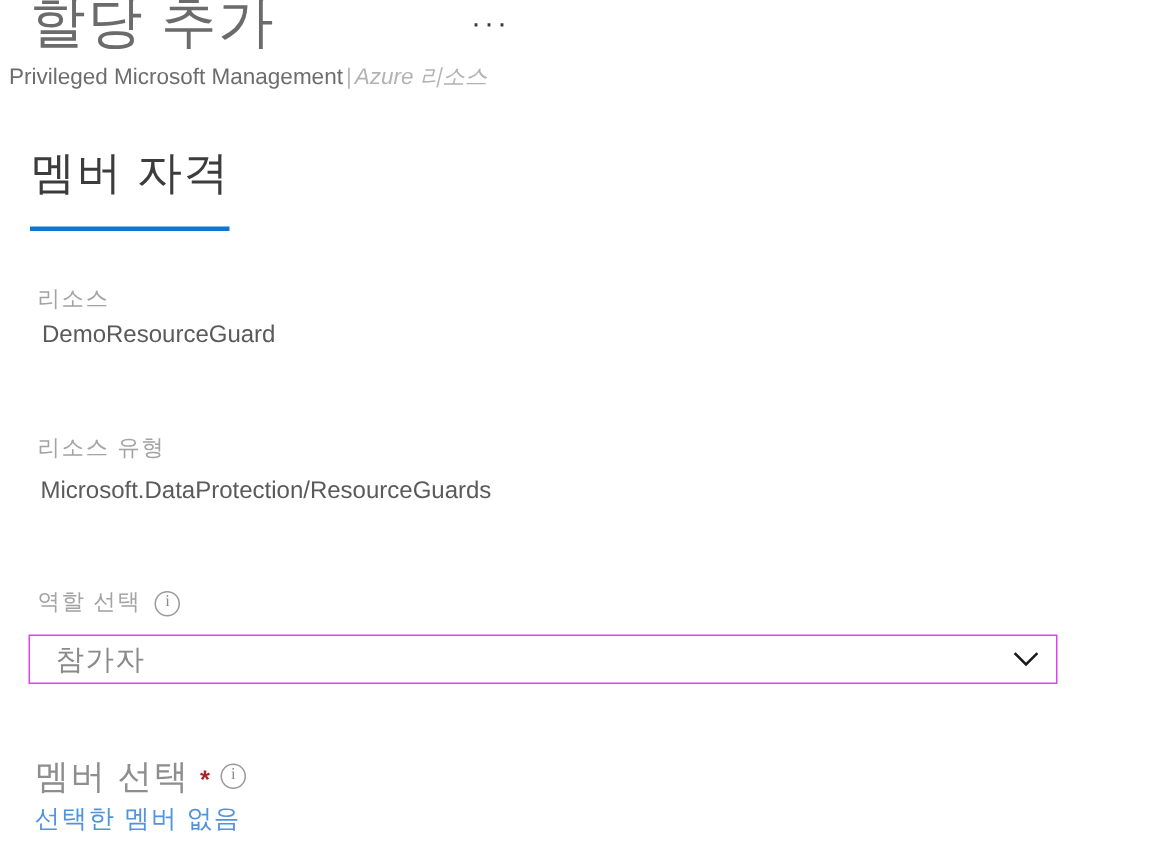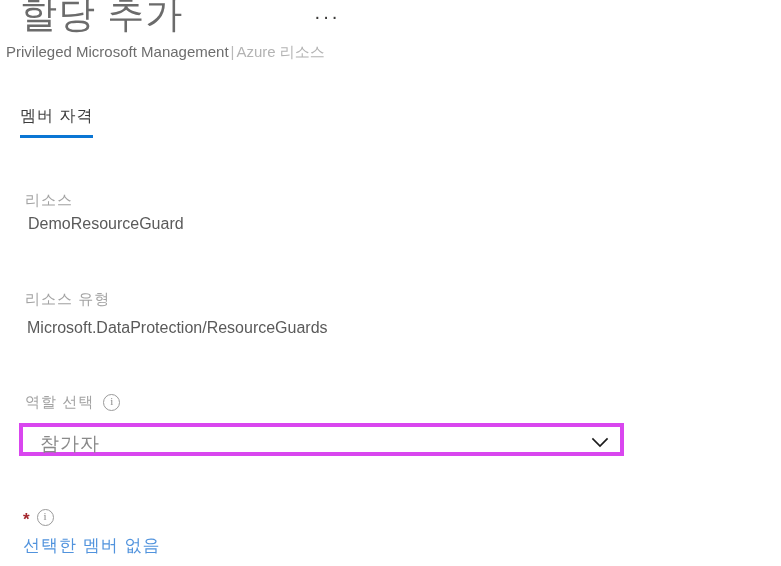--- a/index.html
+++ b/index.html
@@ -69,40 +69,41 @@
   }
   .subtitle .sub-main {
     color: #6d6d6d;
   }
   .subtitle .sub-sep {
     color: #b9b9b9;
     padding: 0 2px;
   }
   .subtitle .sub-context {
     color: #b3b3b3;
+    font-style: italic;
   }
 
   
   .tabs {
     position: absolute;
     left: 0;
     top: 100px;
     height: 46px;
     width: 781px;
   }
   .tab {
     position: absolute;
     top: 0;
-    font-size: 16px;
+    font-size: 30px;
     line-height: 32px;
     font-weight: 400;
     letter-spacing: 1px;
     cursor: pointer;
     white-space: nowrap;
-    padding-bottom: 6px;
+    padding-bottom: 22px;
   }
   .tab-0 { left: 20px; color: #3c3c3c; }
   .tab-1 { left: 173px; color: #a6a6a6; }
   .tab.active::after {
     content: "";
     position: absolute;
     left: 0;
     right: 0;
     bottom: 0;
     height: 3px;
@@ -165,24 +166,24 @@
     text-align: center;
     font-size: 11px;
     line-height: 15px;
     font-family: "Liberation Serif", serif;
     color: #8a8a8a;
   }
   .dropdown {
     position: absolute;
     left: -6px;
     top: 31px;
-    width: 605px;
+    width: 686px;
     height: 33px;
     box-sizing: border-box;
-    border: 4px solid #d946ef;
+    border: 1px solid #d946ef;
     background: #ffffff;
     cursor: pointer;
   }
   .dropdown-value {
     position: absolute;
     left: 17px;
     top: 4px;
     font-size: 19px;
     line-height: 25px;
     color: #8a8a8a;
@@ -278,19 +279,20 @@
       <span class="chevron">
         <svg width="20" height="18" viewBox="0 0 20 18" aria-hidden="true">
           <polyline points="3,5 10,12 17,5" fill="none" stroke="#1b1b1b" stroke-width="1.7" stroke-linecap="square" stroke-linejoin="miter"></polyline>
         </svg>
       </span>
     </div>
   </div>
 
   <div class="field field-member">
     <div class="member-label-row">
+      <span class="member-label">멤버 선택</span>
       <span class="required-star">*</span>
       <span class="info-icon"></span>
     </div>
     <a class="member-link">선택한 멤버 없음</a>
   </div>
 
 </div>
 
 </body></html>

